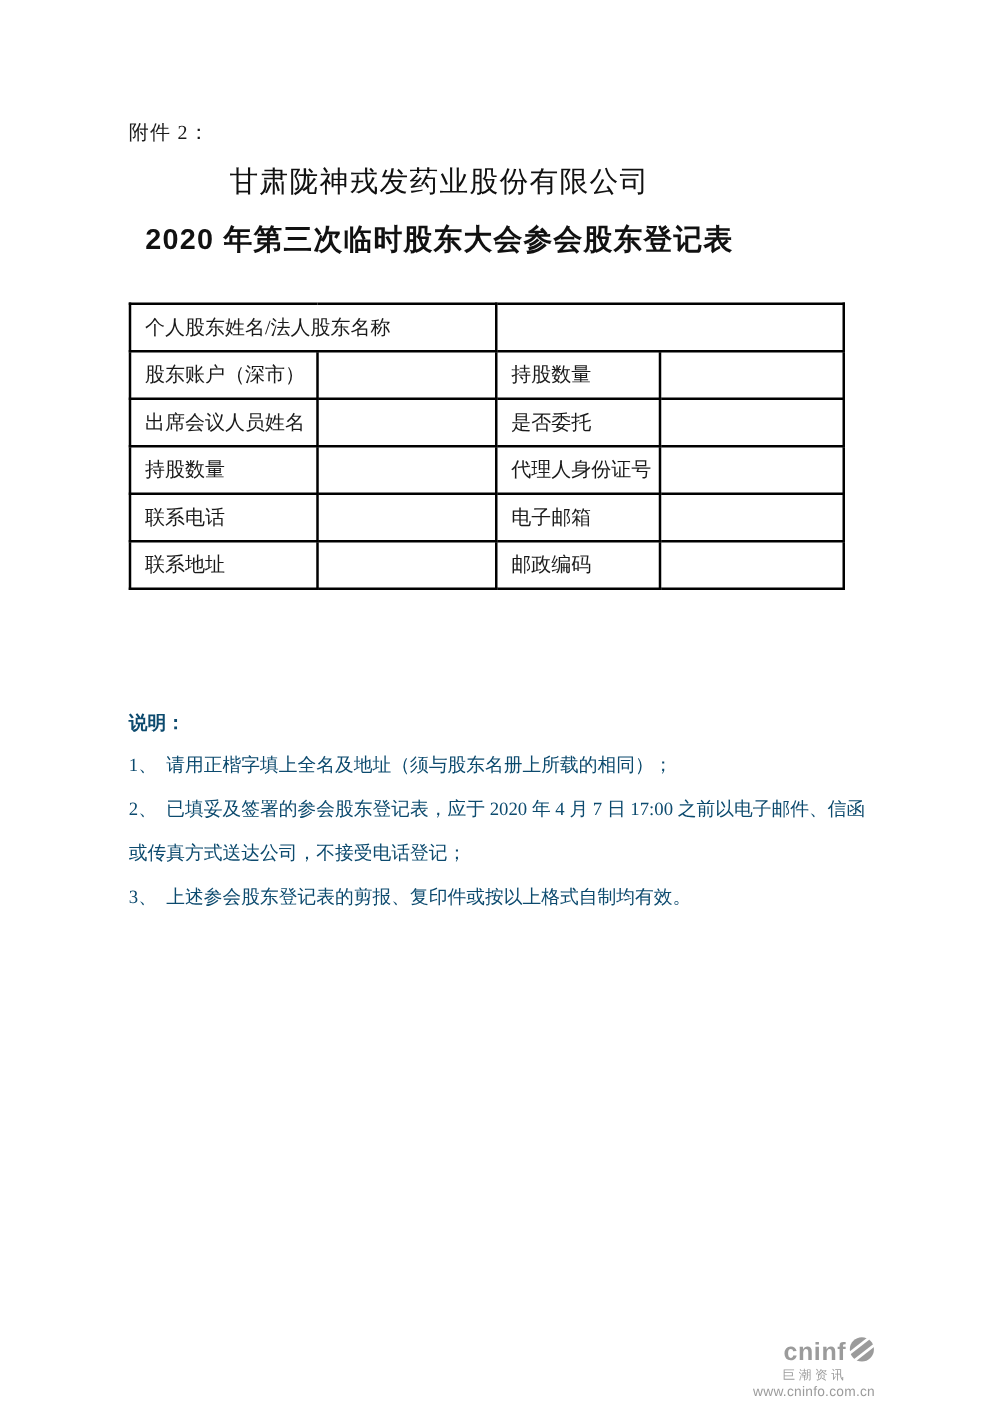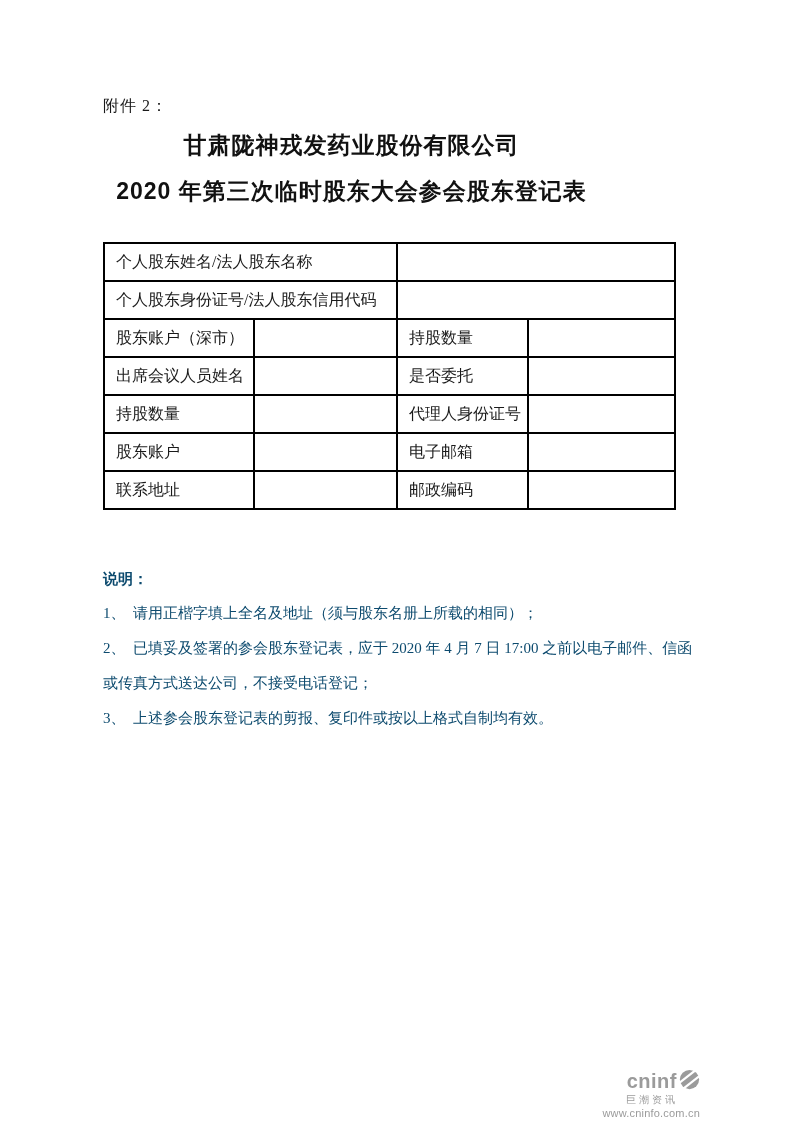--- a/index.html
+++ b/index.html
@@ -21,21 +21,21 @@
     font-family: "Liberation Serif", serif;
     letter-spacing: 1px;
   }
   .doc-title {
     position: absolute;
     left: 0;
     top: 130px;
     width: 100%;
     text-align: center;
     font-family: "Liberation Sans", sans-serif;
-    font-weight: bold;
+    font-weight: normal;
     font-size: 23px;
     letter-spacing: 1px;
     color: #111;
   }
   .doc-subtitle {
     position: absolute;
     left: 0;
     top: 176px;
     width: 100%;
     text-align: center;
@@ -130,43 +130,39 @@
         <col style="width:143px">
         <col style="width:131px">
         <col style="width:147px">
     </colgroup>
     <tbody>
       <tr>
         <td colspan="2">个人股东姓名/法人股东名称</td>
         <td colspan="2"></td>
       </tr>
       <tr>
-        <td colspan="2">个人股东身份证号/法人股东信用代码</td>
-        <td colspan="2"></td>
-      </tr>
-      <tr>
         <td>股东账户（深市）</td>
         <td></td>
         <td>持股数量</td>
         <td></td>
       </tr>
       <tr>
         <td>出席会议人员姓名</td>
         <td></td>
         <td>是否委托</td>
         <td></td>
       </tr>
       <tr>
         <td>持股数量</td>
         <td></td>
         <td>代理人身份证号</td>
         <td></td>
       </tr>
       <tr>
-        <td>股东账户</td>
+        <td>联系电话</td>
         <td></td>
         <td>电子邮箱</td>
         <td></td>
       </tr>
       <tr>
         <td>联系地址</td>
         <td></td>
         <td>邮政编码</td>
         <td></td>
       </tr>

